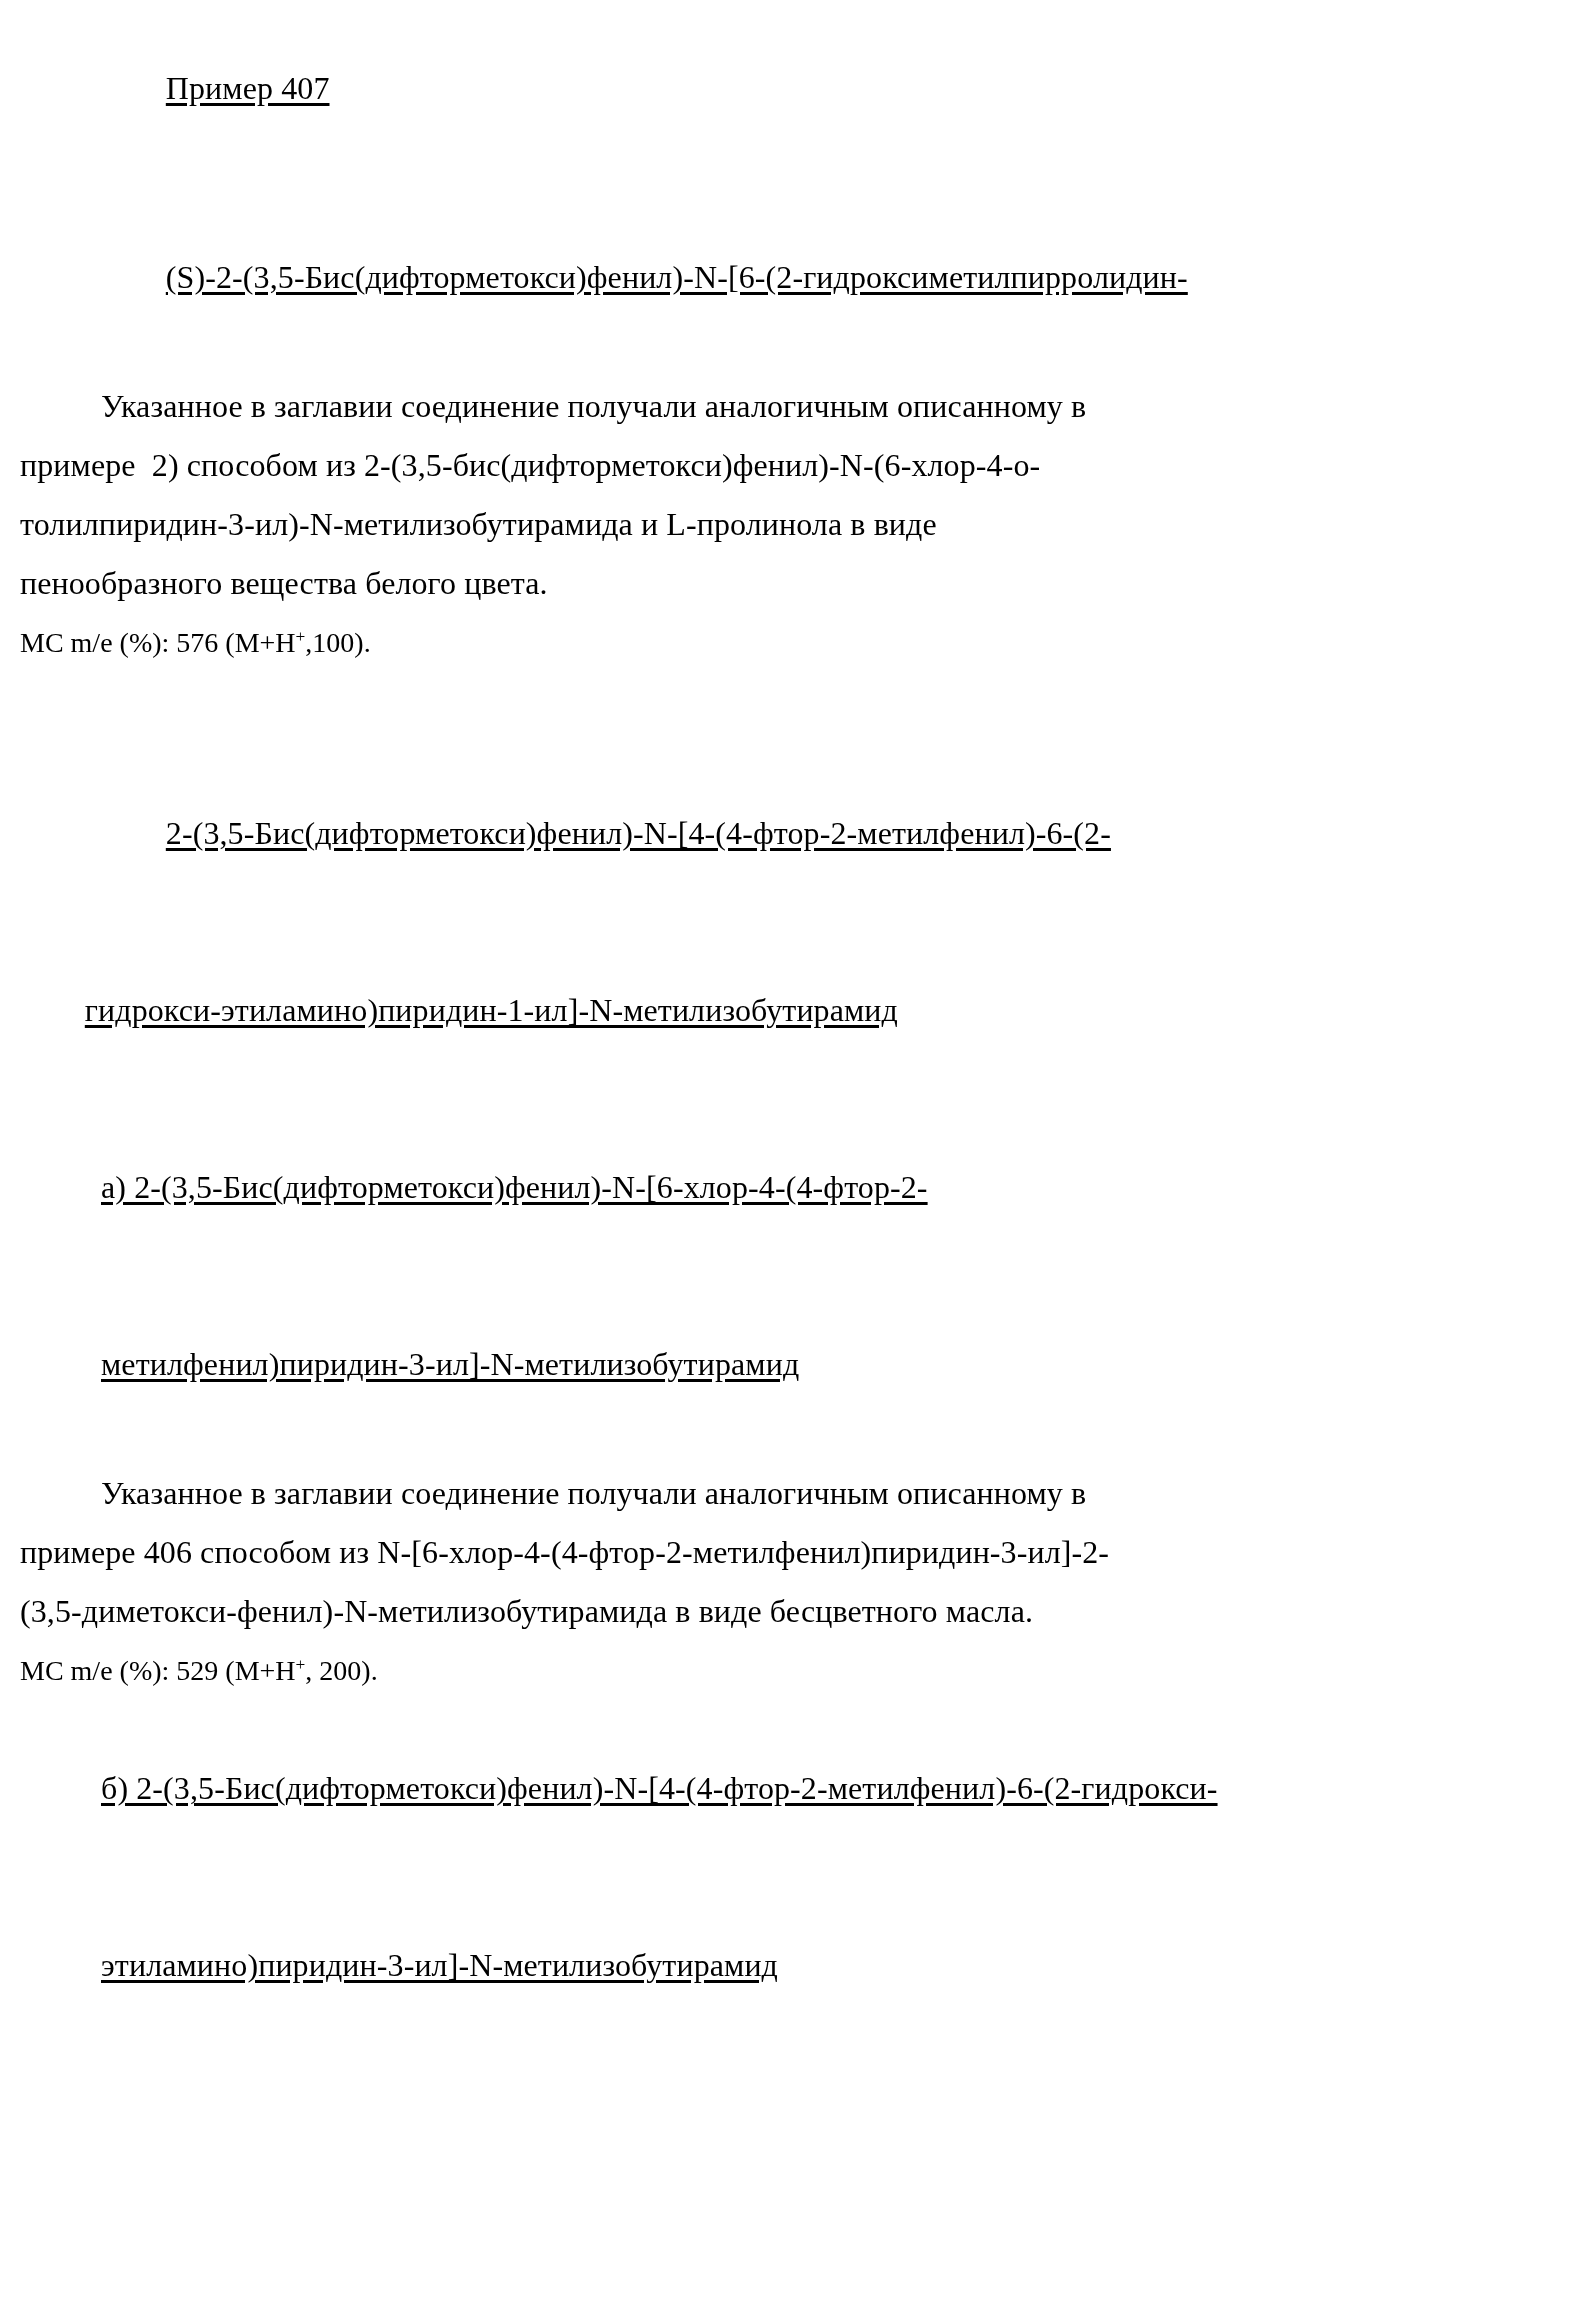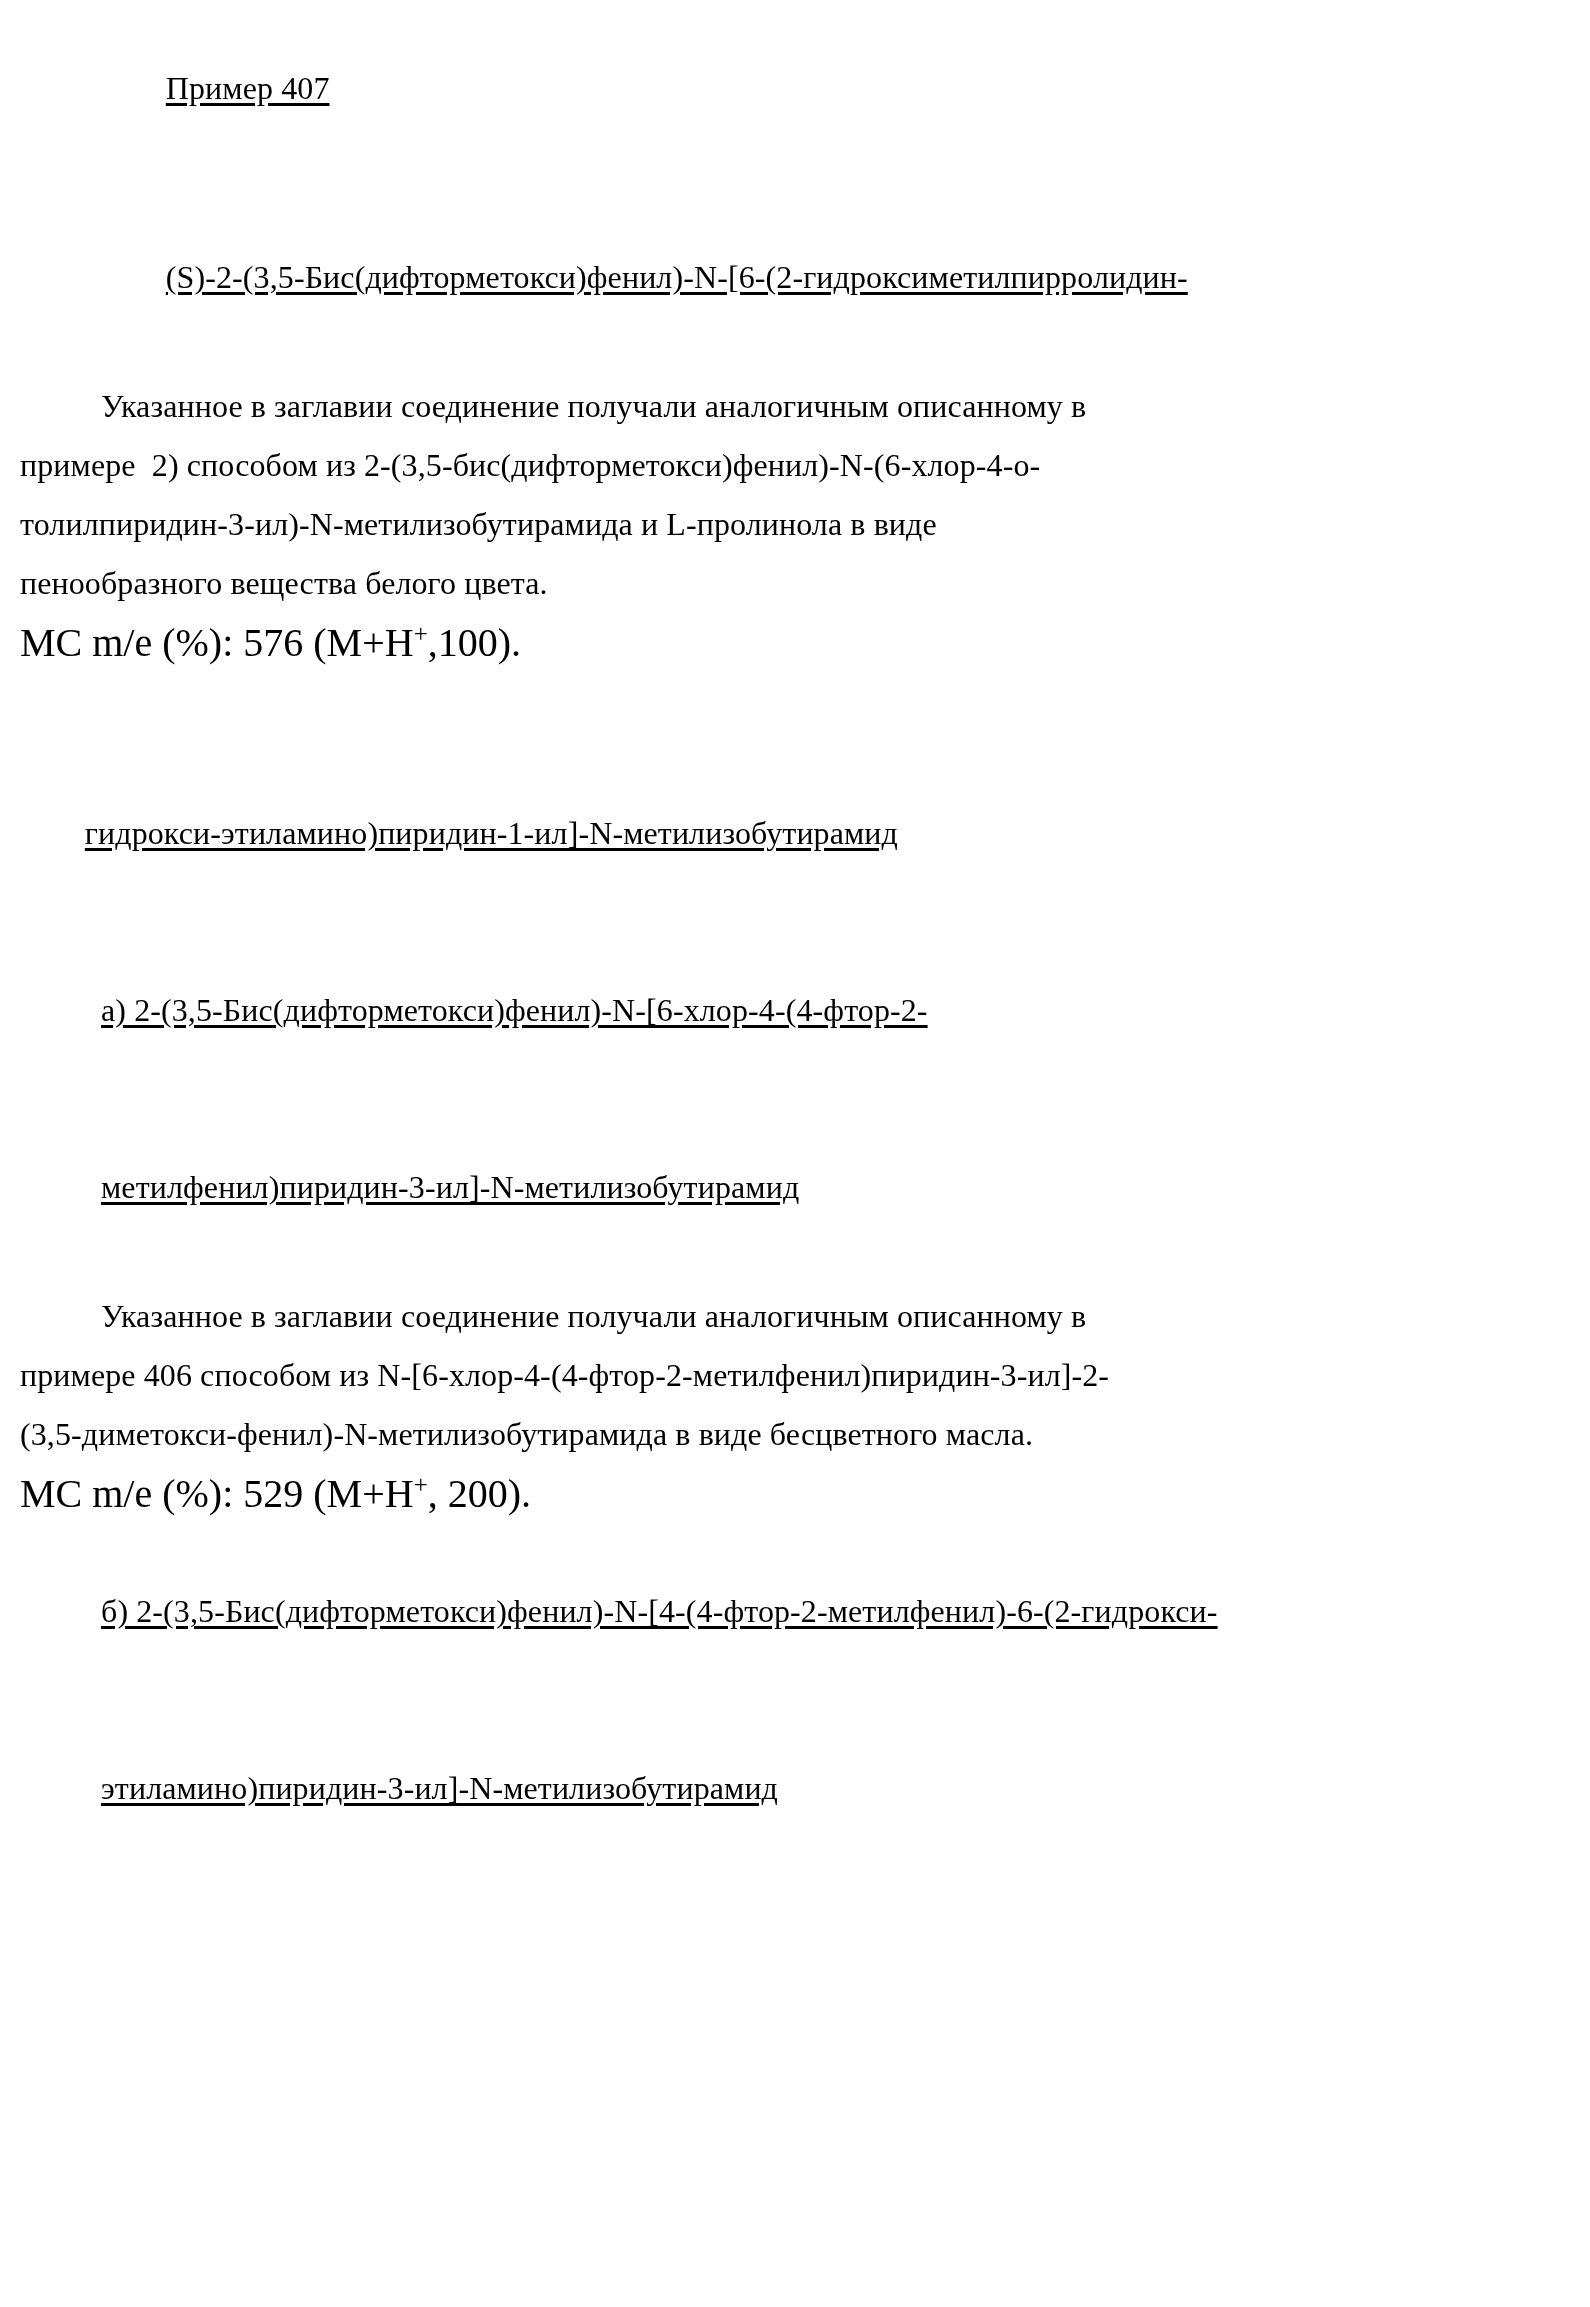--- a/index.html
+++ b/index.html
@@ -50,21 +50,21 @@
     padding-left: 81px;
   }
   .spacer-sm { height: 11.6px; }
   .spacer-xl { height: 61px; }
   sup {
     font-size: 0.62em;
     vertical-align: super;
     line-height: 0;
   }
   .ms-line {
-    font-size: 40px;
+    font-size: 28px;
     line-height: 59px;
   }
 </style>
 </head>
 <body>
 
 <div class="page">
   <div class="doc-body">
 
     <div>
@@ -91,20 +91,23 @@
       </div>
     </div>
 
     <div class="spacer-xl"></div>
 
     <div>
 
 
       <div class="spacer-sm"></div>
 
+      <div class="line indent">
+        <span class="ul">2-(3,5-Бис(дифторметокси)фенил)-N-[4-(4-фтор-2-метилфенил)-6-(2-</span>
+      </div>
       <div class="line">
         <span class="ul">гидрокси-этиламино)пиридин-1-ил]-N-метилизобутирамид</span>
       </div>
 
       <div>
         <div class="line">
           <span class="ul">а) 2-(3,5-Бис(дифторметокси)фенил)-N-[6-хлор-4-(4-фтор-2-</span>
         </div>
         <div class="line">
           <span class="ul">метилфенил)пиридин-3-ил]-N-метилизобутирамид</span>

